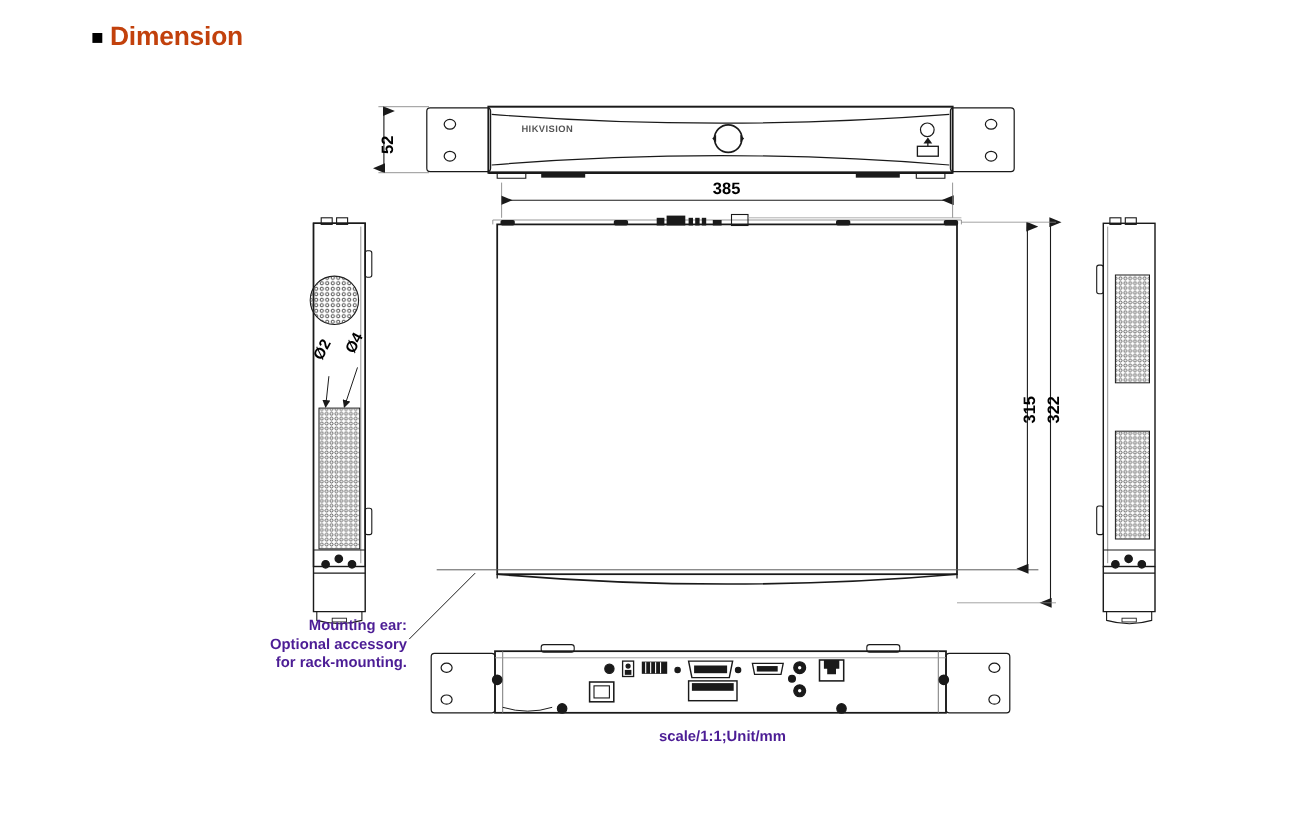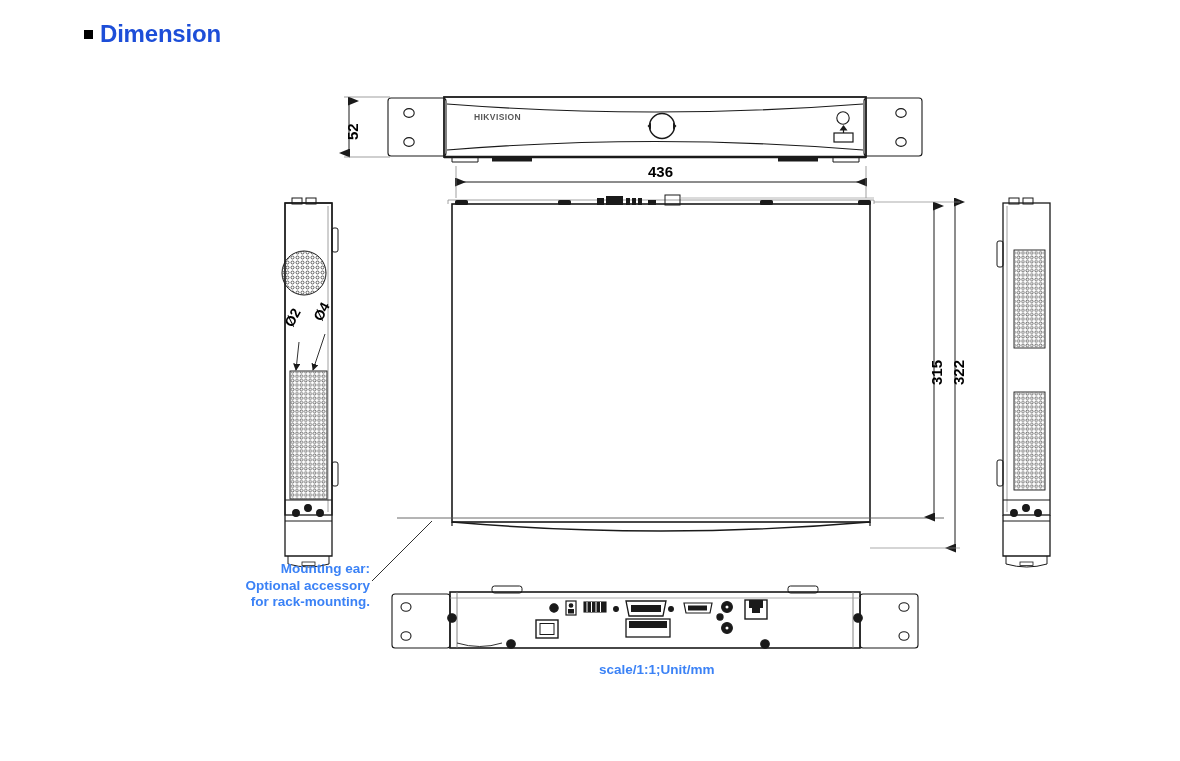--- a/index.html
+++ b/index.html
@@ -29,40 +29,40 @@
     width: 9px;
     height: 9px;
     background: #000;
     display: block;
   }
   #page-title-text {
     font-size: 24px;
     font-weight: bold;
     letter-spacing: -0.2px;
     line-height: 1;
-    color: #1d4ed8;
+    color: #c2410c;
   }
 
   
   .dwg {
     position: absolute;
     left: 0;
     top: 0;
     width: 1180px;
     height: 761px;
     pointer-events: none;
   }
 
   
   .callout {
     position: absolute;
     font-size: 13.5px;
     font-weight: bold;
     line-height: 1.23;
-    color: #3b82f6;
+    color: #4c1d95;
     white-space: pre-line;
   }
   #mounting-ear-note {
     left: 222px;
     top: 561px;
     width: 148px;
     text-align: right;
   }
   #scale-note {
     left: 599px;
@@ -353,21 +353,21 @@
         <rect x="540" y="623.5" width="14" height="11" stroke-width="1"></rect>
       </g>
     </g>
 
     <path d="M372 581 L432 521" stroke-width="0.9"></path>
   </g>
 </svg>
 
 <div class="dimlabel-v" style="left:344px; top:140px;">52</div>
 
-<div class="dimlabel-h" style="left:648px; top:163px;">436</div>
+<div class="dimlabel-h" style="left:648px; top:163px;">385</div>
 
 <div class="dimlabel-v" style="left:928px; top:385px;">315</div>
 
 <div class="dimlabel-v" style="left:950px; top:385px;">322</div>
 
 <div class="diamlabel" style="left:281px; top:322px; transform:rotate(-62deg); transform-origin:left top;">Ø2</div>
 
 <div class="diamlabel" style="left:310px; top:316px; transform:rotate(-62deg); transform-origin:left top;">Ø4</div>
 
 <div class="callout" id="mounting-ear-note">Mounting ear:

